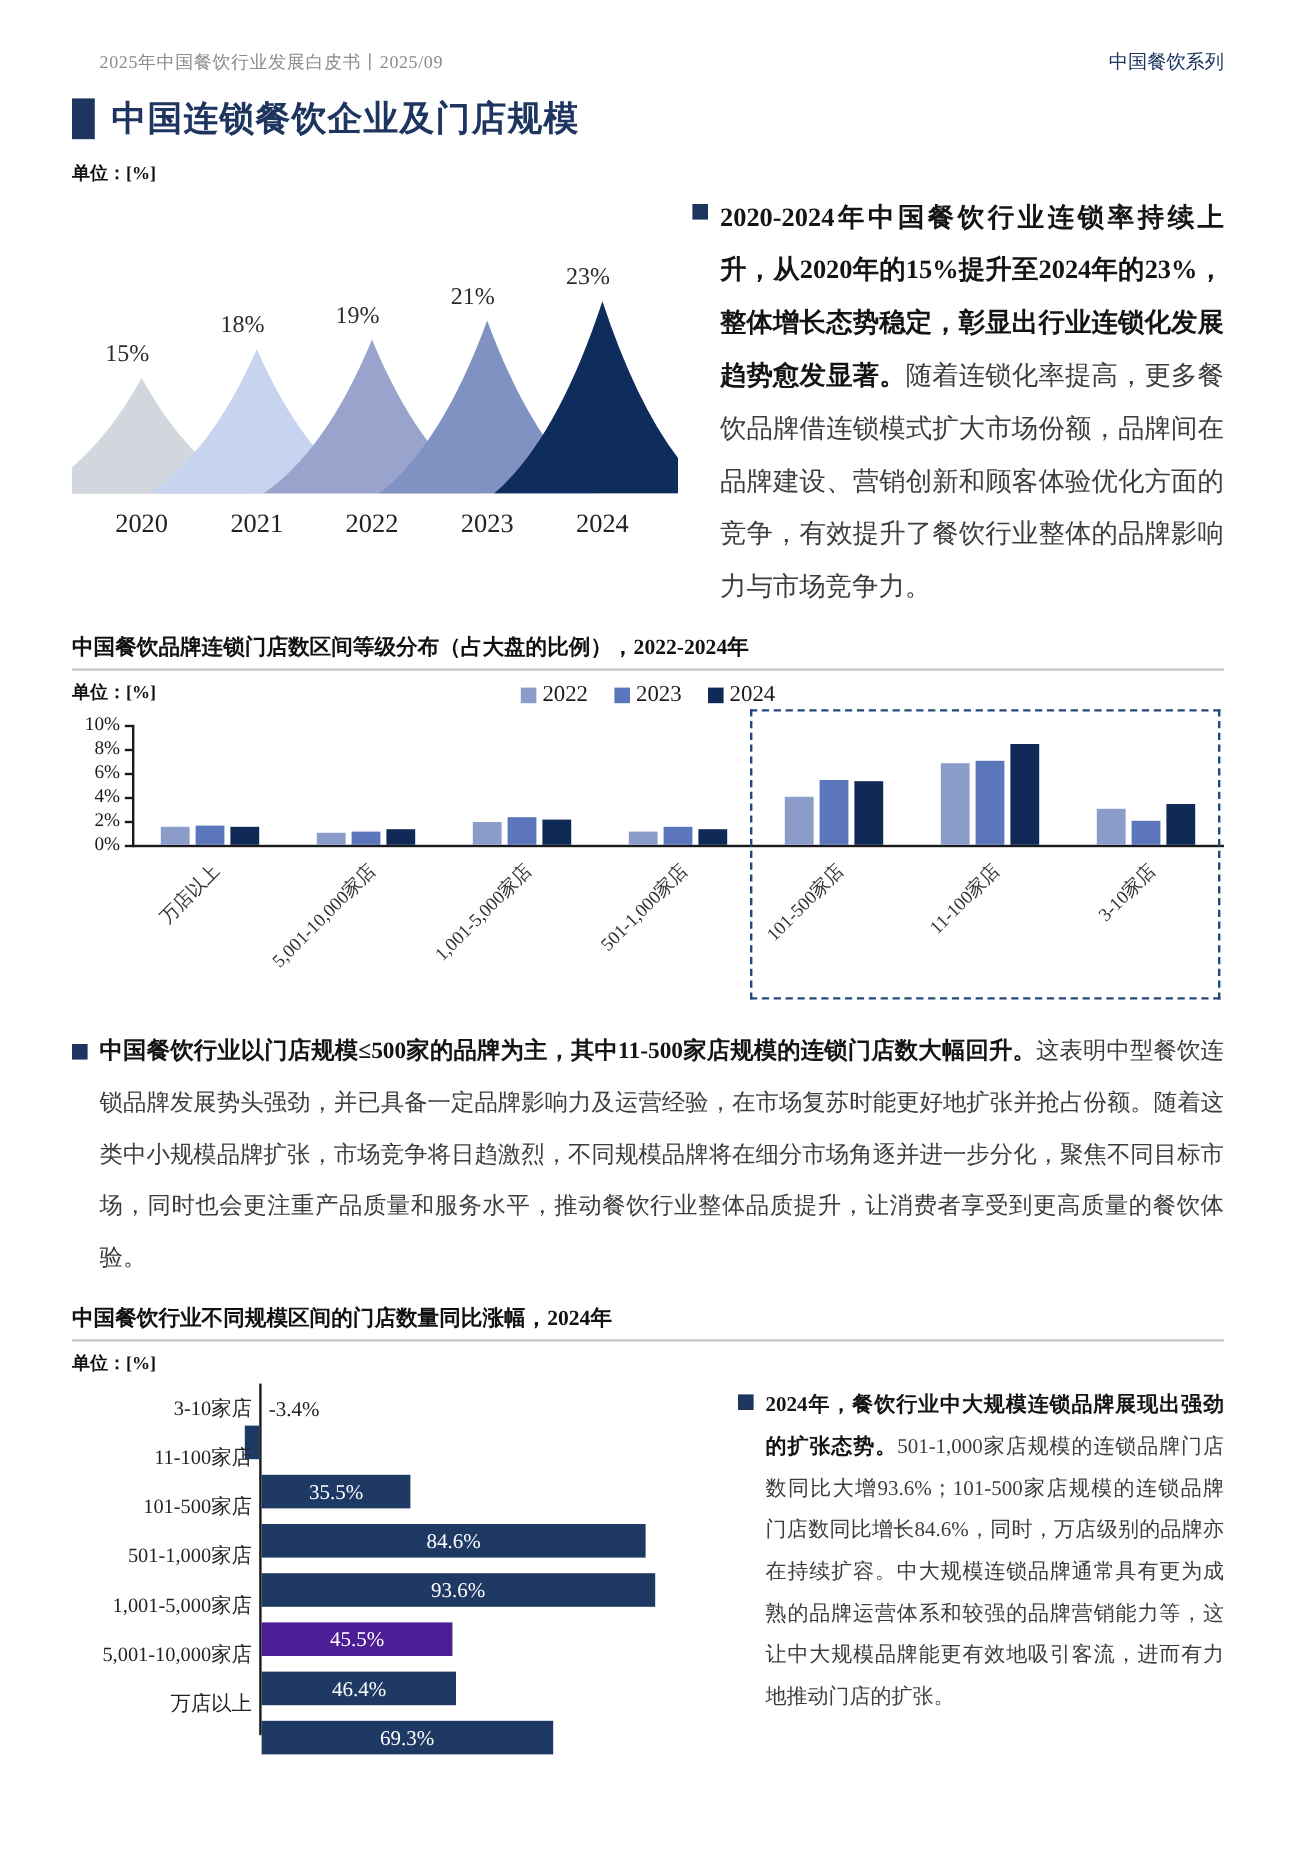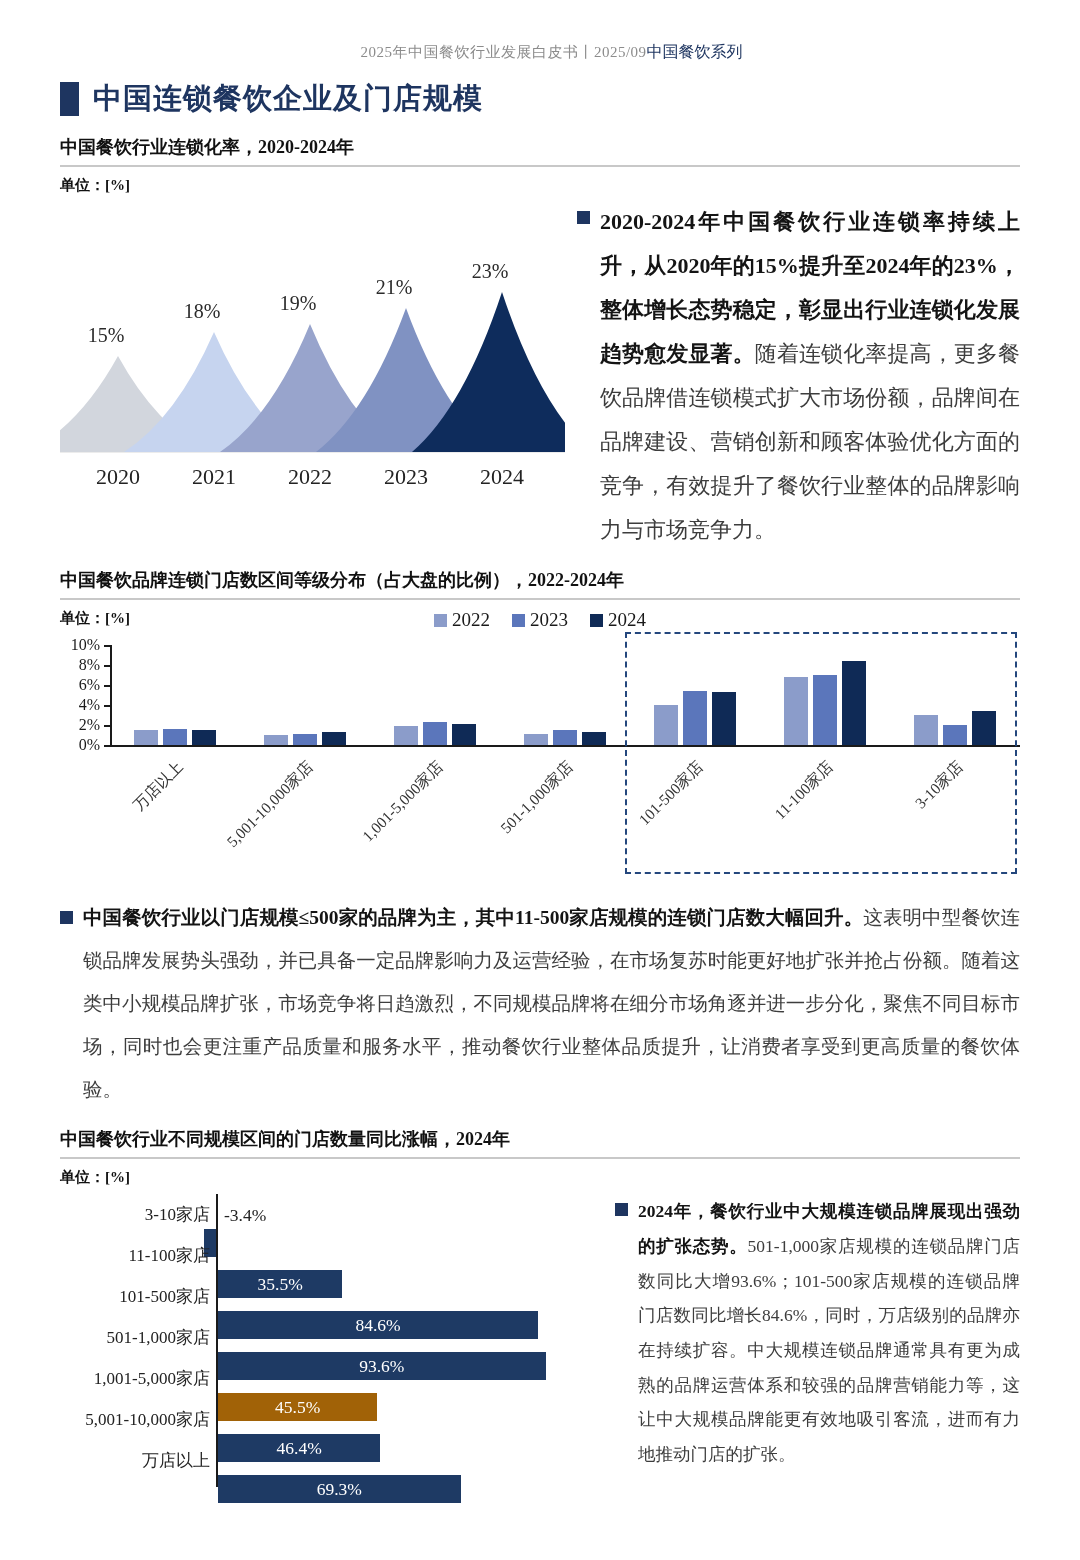--- a/index.html
+++ b/index.html
@@ -2,21 +2,21 @@
 <html><head>
 <meta charset="utf-8">
 <style>
   * { margin:0; padding:0; box-sizing:border-box; }
   html,body { background:#ffffff; }
   body { font-family:"Liberation Serif","DejaVu Serif",serif; }
   .page { position:relative; width:1080px; height:1560px; background:#fff; overflow:hidden;
           padding:42px 60px 0 60px; }
 
   
-  .hdr { display:flex; justify-content:center; align-items:baseline;margin-left:23px; }
+  .hdr { display:flex; justify-content:space-between; align-items:baseline;margin-left:23px; }
   .hdr-left { font-size:15px; color:#8c8c8c; letter-spacing:0.5px; }
   .hdr-right { font-size:16px; color:#1e3560; }
 
   
   .title-row { display:flex; align-items:center; margin-top:16px; }
   .title-block { width:19px; height:34px; background:#1e3560; margin-right:14px; }
   .page-title { font-size:29px; font-weight:bold; color:#1e3560; letter-spacing:1px; }
 
   
   .summary-box { margin-top:12px; background:#ececec; padding:9px 16px 11px 16px;
@@ -85,21 +85,20 @@
     <span class="hdr-right">中国餐饮系列</span>
   </div>
 
   <div class="title-row">
     <span class="title-block"></span>
     <span class="page-title">中国连锁餐饮企业及门店规模</span>
   </div>
 
 
   <div class="sec">
-    <div class="sec-title">中国餐饮行业连锁化率，2020-2024年</div>
     <div class="unit-row">
       <span class="unit">单位：[%]</span>
     </div>
     <div class="c1-row">
       <div class="c1-svg-wrap">
         <svg id="c1-svg" width="505" height="296" viewBox="0 0 505 296">
             <line x1="0" y1="252" x2="505" y2="252" stroke="#d9d9d9" stroke-width="1"></line>
             <path d="M -32 252 Q 20 225.12 58 156 Q 96 225.12 148 252 Z" fill="#d2d6dd"></path>
             <path d="M 64 252 Q 116 218.4 154 132 Q 192 218.4 244 252 Z" fill="#c6d4ef"></path>
             <path d="M 160 252 Q 212 216.16 250 124 Q 288 216.16 340 252 Z" fill="#98a4cc"></path>
@@ -206,21 +205,21 @@
       <div class="c3-label" style="top: 7px;">3-10家店</div>
           <div class="c3-bar" style="top: 7px; background: rgb(30, 58, 100); left: 144.1px; width: 11.9px;"></div>
           <div class="c3-negval" style="left: 164px; top: 7px;">-3.4%</div>
           <div class="c3-label" style="top: 48px;">11-100家店</div>
           <div class="c3-bar" style="top: 48px; background: rgb(30, 58, 100); left: 158px; width: 124.25px;">35.5%</div>
           <div class="c3-label" style="top: 89px;">101-500家店</div>
           <div class="c3-bar" style="top: 89px; background: rgb(30, 58, 100); left: 158px; width: 320px;">84.6%</div>
           <div class="c3-label" style="top: 130px;">501-1,000家店</div>
           <div class="c3-bar" style="top: 130px; background: rgb(30, 58, 100); left: 158px; width: 327.6px;">93.6%</div>
           <div class="c3-label" style="top: 171px;">1,001-5,000家店</div>
-          <div class="c3-bar" style="top: 171px; background: #a16207; left: 158px; width: 159.25px;">45.5%</div>
+          <div class="c3-bar" style="top: 171px; background: #4c1d95; left: 158px; width: 159.25px;">45.5%</div>
           <div class="c3-label" style="top: 212px;">5,001-10,000家店</div>
           <div class="c3-bar" style="top: 212px; background: rgb(30, 58, 100); left: 158px; width: 162.4px;">46.4%</div>
           <div class="c3-label" style="top: 253px;">万店以上</div>
           <div class="c3-bar" style="top: 253px; background: rgb(30, 58, 100); left: 158px; width: 242.55px;">69.3%</div>
         </div>
       <div class="c3-ann">
         <span class="bullet-sq"></span>
         <span class="ann-text"><span class="ann-bold">2024年，餐饮行业中大规模连锁品牌展现出强劲的扩张态势。</span><span>501-1,000家店规模的连锁品牌门店数同比大增93.6%；101-500家店规模的连锁品牌门店数同比增长84.6%，同时，万店级别的品牌亦在持续扩容。中大规模连锁品牌通常具有更为成熟的品牌运营体系和较强的品牌营销能力等，这让中大规模品牌能更有效地吸引客流，进而有力地推动门店的扩张。</span></span>
       </div>
     </div>

